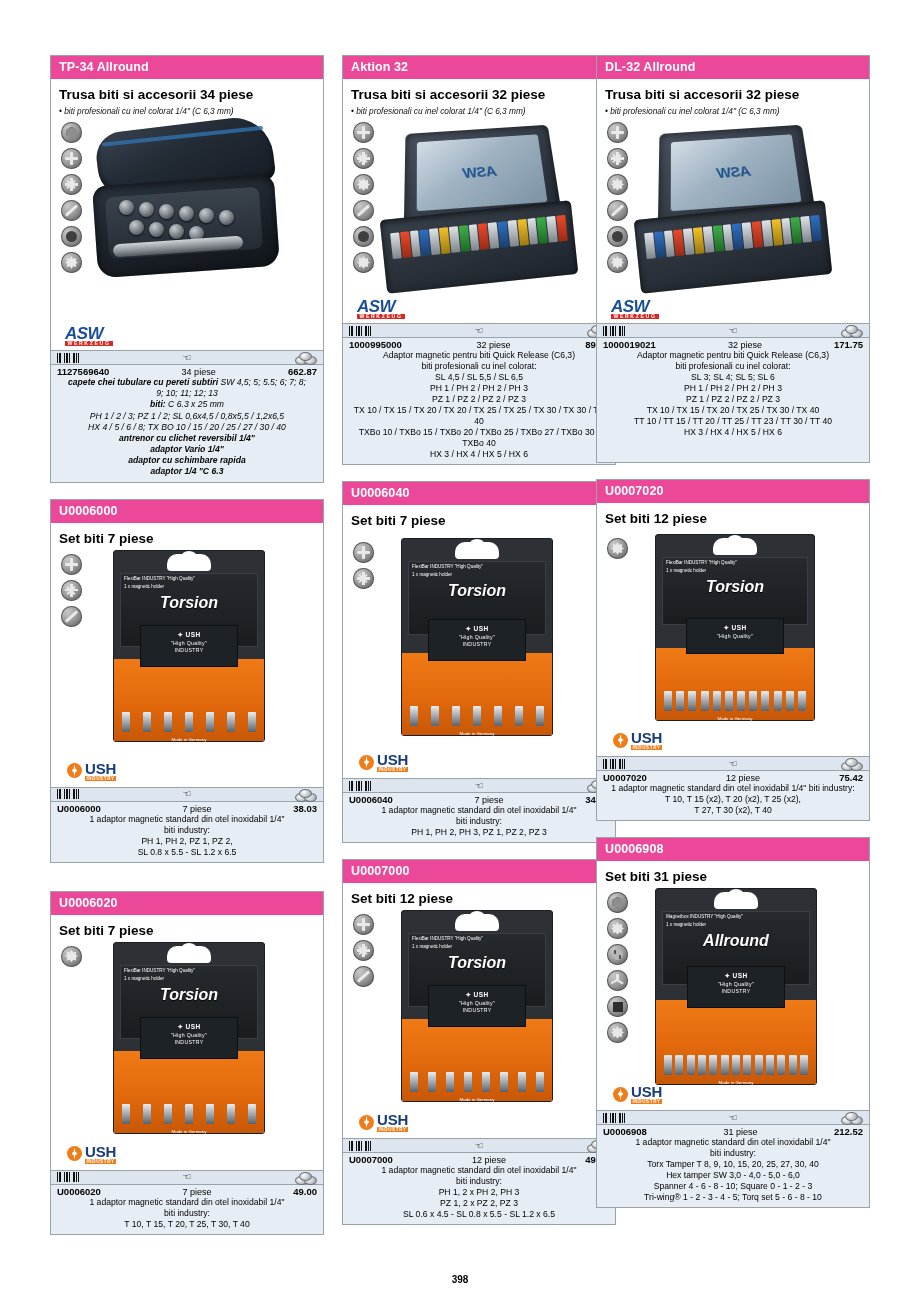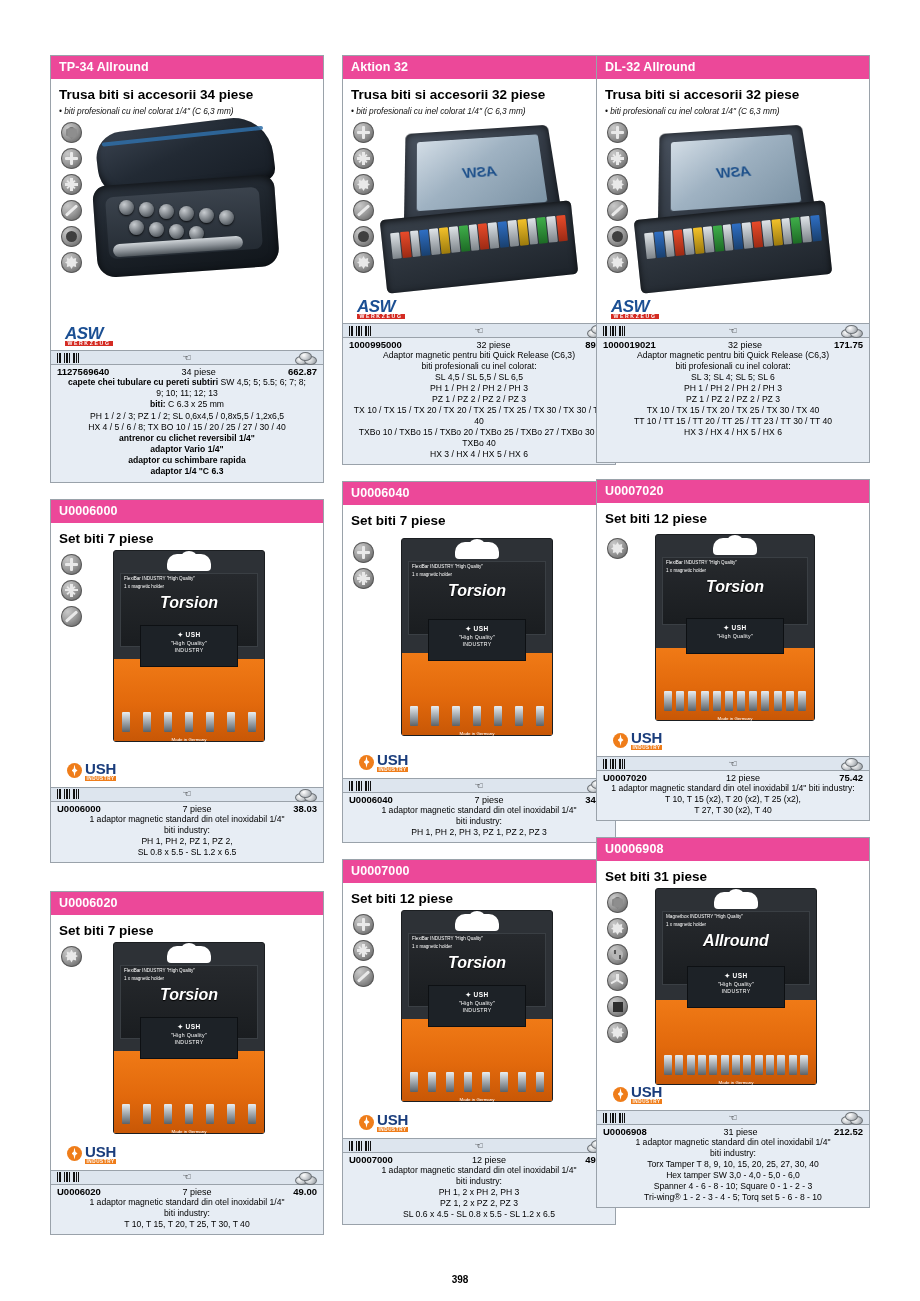--- a/index.html
+++ b/index.html
@@ -109,21 +109,21 @@
   .coins{display:flex;position:relative;width:22px;height:11px;}
   .coins u{position:absolute;width:11px;height:7px;border-radius:50%;background:radial-gradient(circle at 35% 30%,#fff,#c3c7cb 55%,#8d9398);border:1px solid #6f7479;text-decoration:none;}
   .coins u.a{left:0;top:4px;}
   .coins u.b{left:9px;top:4px;}
   .coins u.c{left:4px;top:0;}
 
   .specrow{display:flex;justify-content:space-between;align-items:baseline;padding:1px 6px 0 6px;font-size:9.5px;font-weight:bold;background:#e7edf4;}
   .specrow .mid{font-weight:normal;font-size:9px;}
   .specblock{background:#e7edf4;padding:0 5px 4px 5px;text-align:center;font-size:8.6px;line-height:1.28;}
   .specblock .b{font-weight:bold;}
-  .specblock.left-detail{line-height:1.3;}
+  .specblock.left-detail{line-height:1.3;font-style:italic;}
 
   .pagenum{position:absolute;left:0;right:0;bottom:16px;text-align:center;font-size:10px;font-weight:bold;}
 </style>
 </head>
 <body>
 
 <div class="page">
 
   <div class="col col-1">
 

